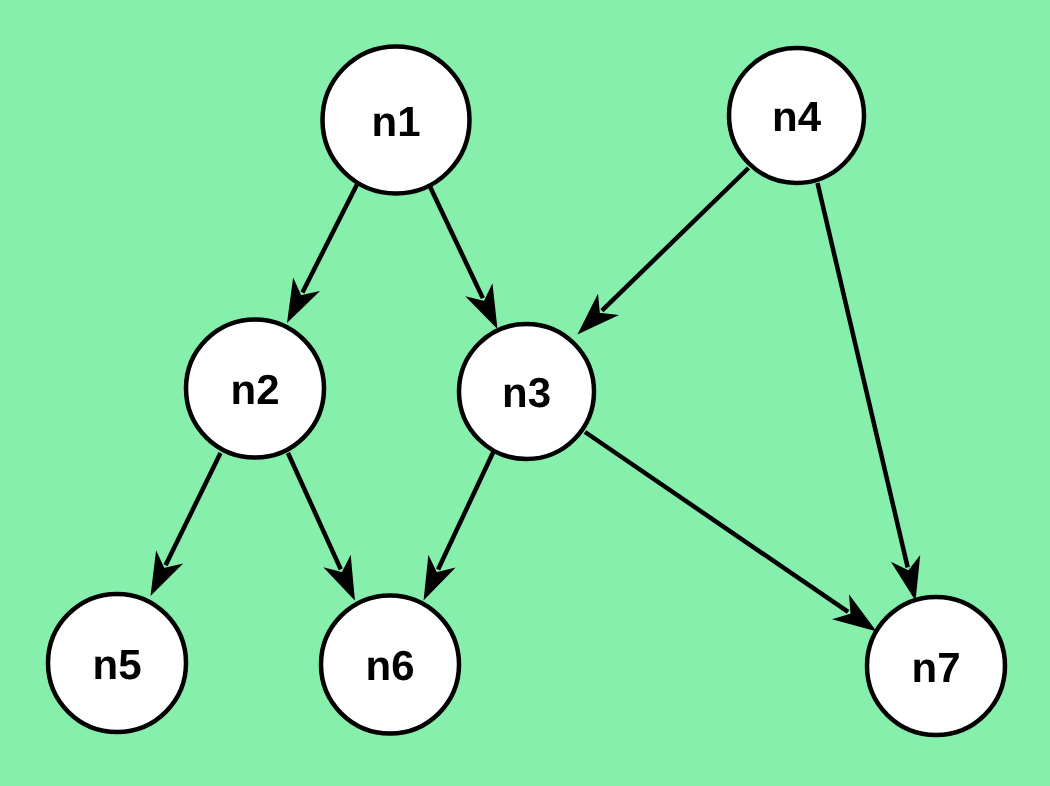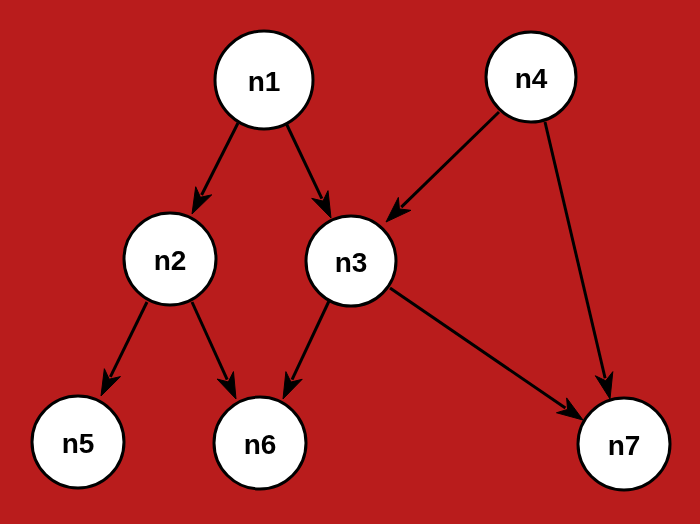--- a/index.html
+++ b/index.html
@@ -4,21 +4,21 @@
 <style>
   html, body {
     margin: 0;
     padding: 0;
     background: #ffffff;
   }
   #canvas-wrap {
     position: relative;
     width: 700px;
     height: 524px;
-    background: #b91c1c;
+    background: #86efac;
     overflow: hidden;
     font-family: "Liberation Sans", sans-serif;
   }
   #graph-svg {
     display: block;
     width: 700px;
     height: 524px;
   }
   .node-circle {
     fill: #ffffff;

